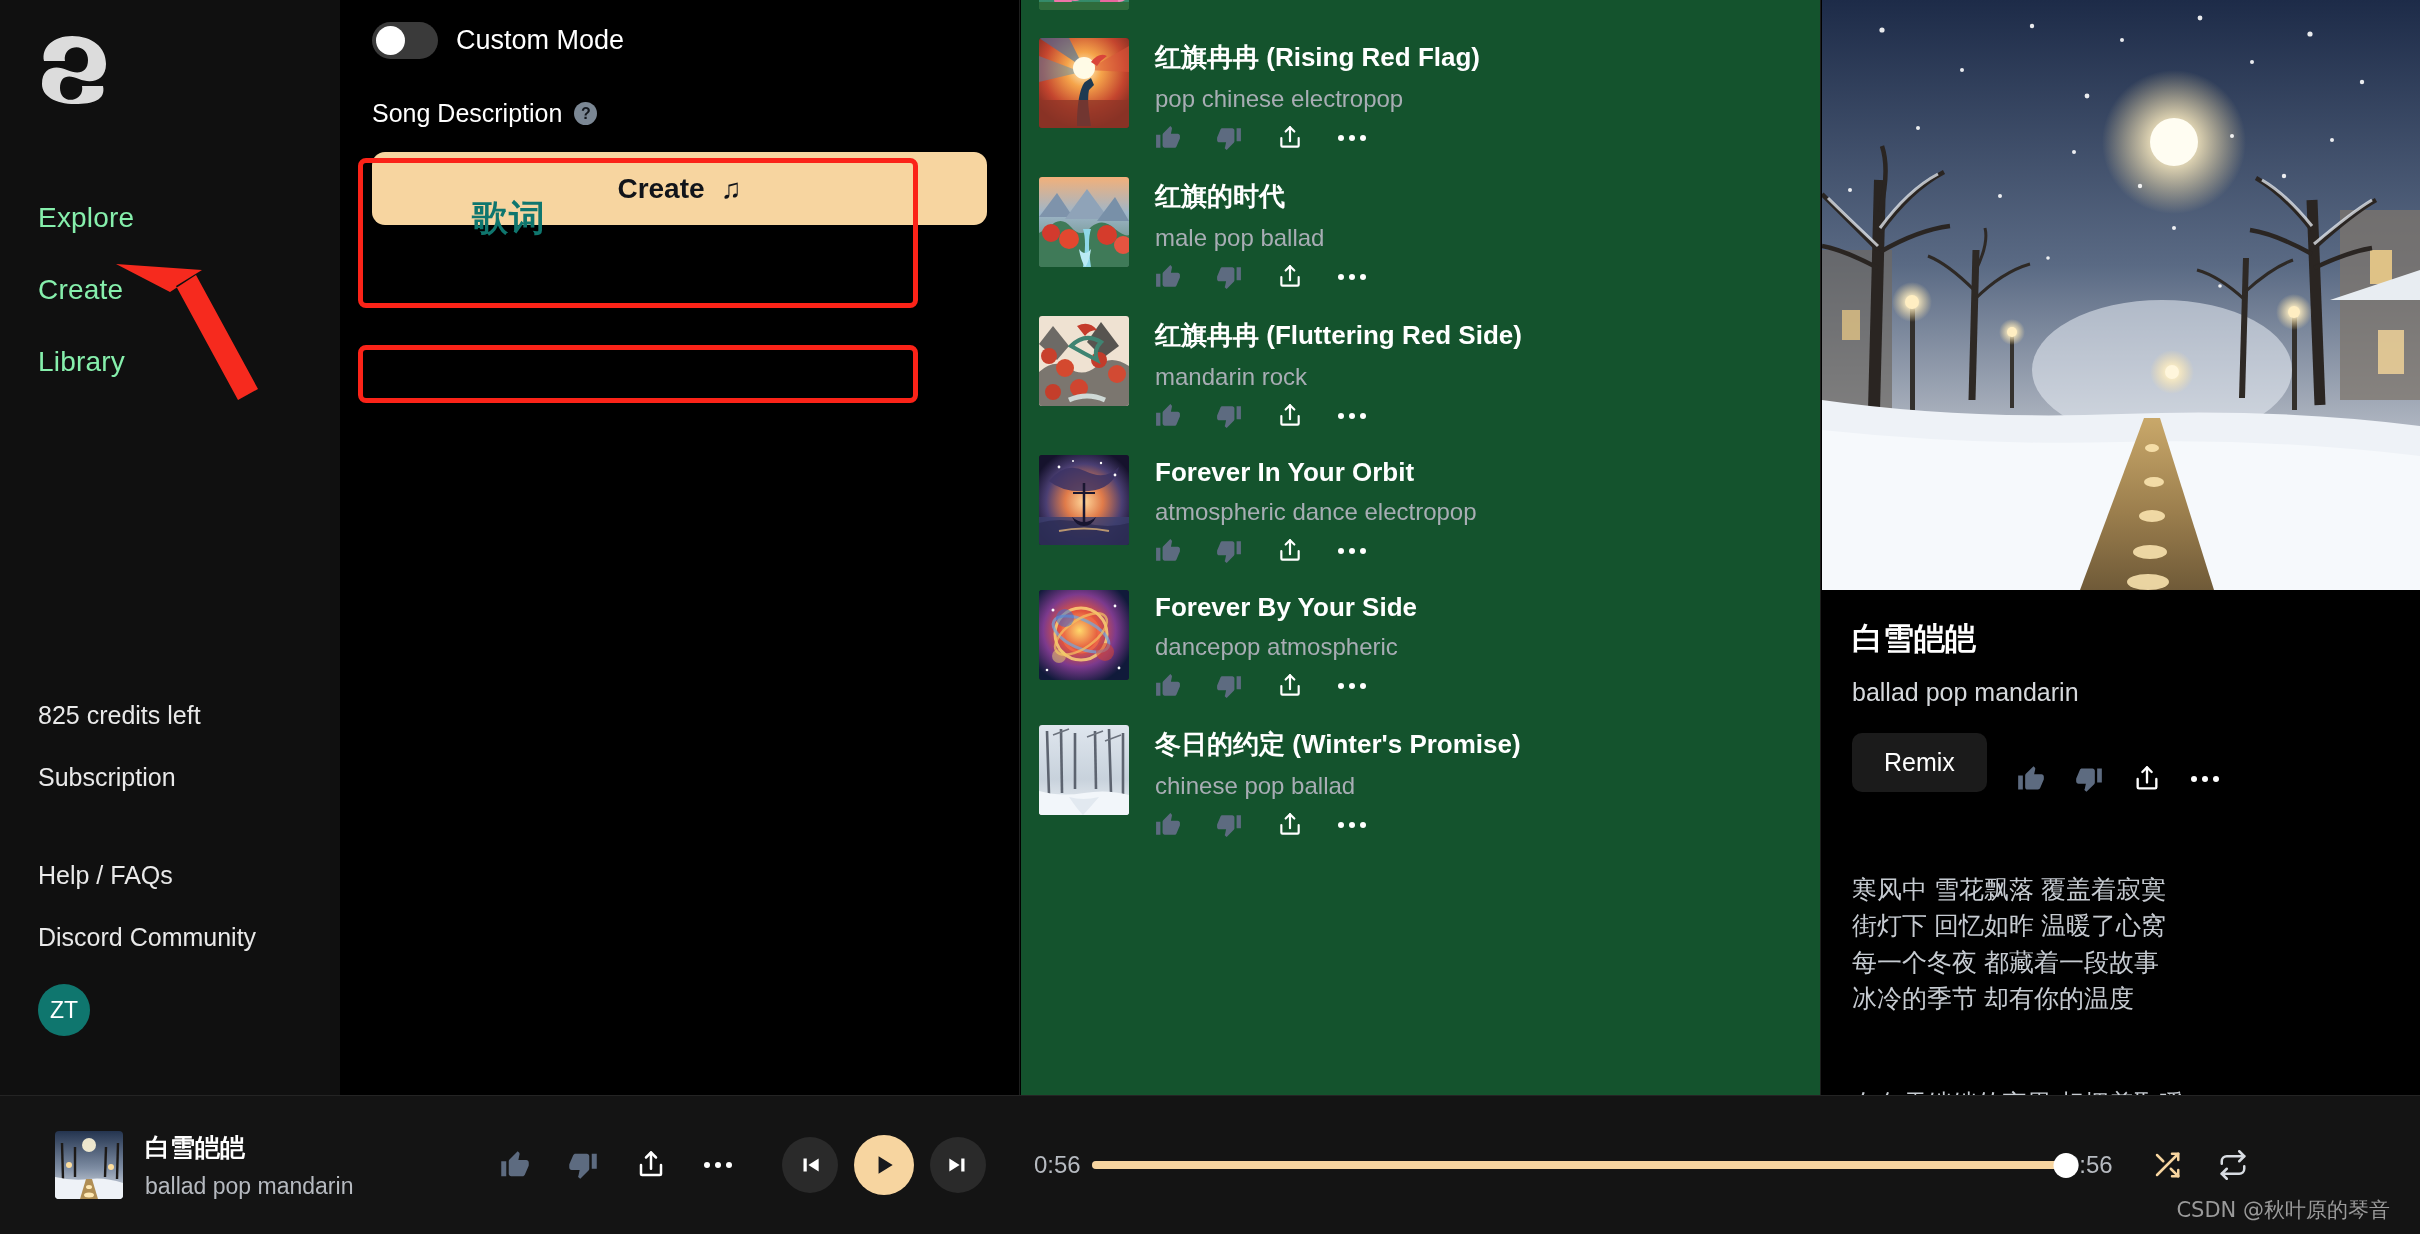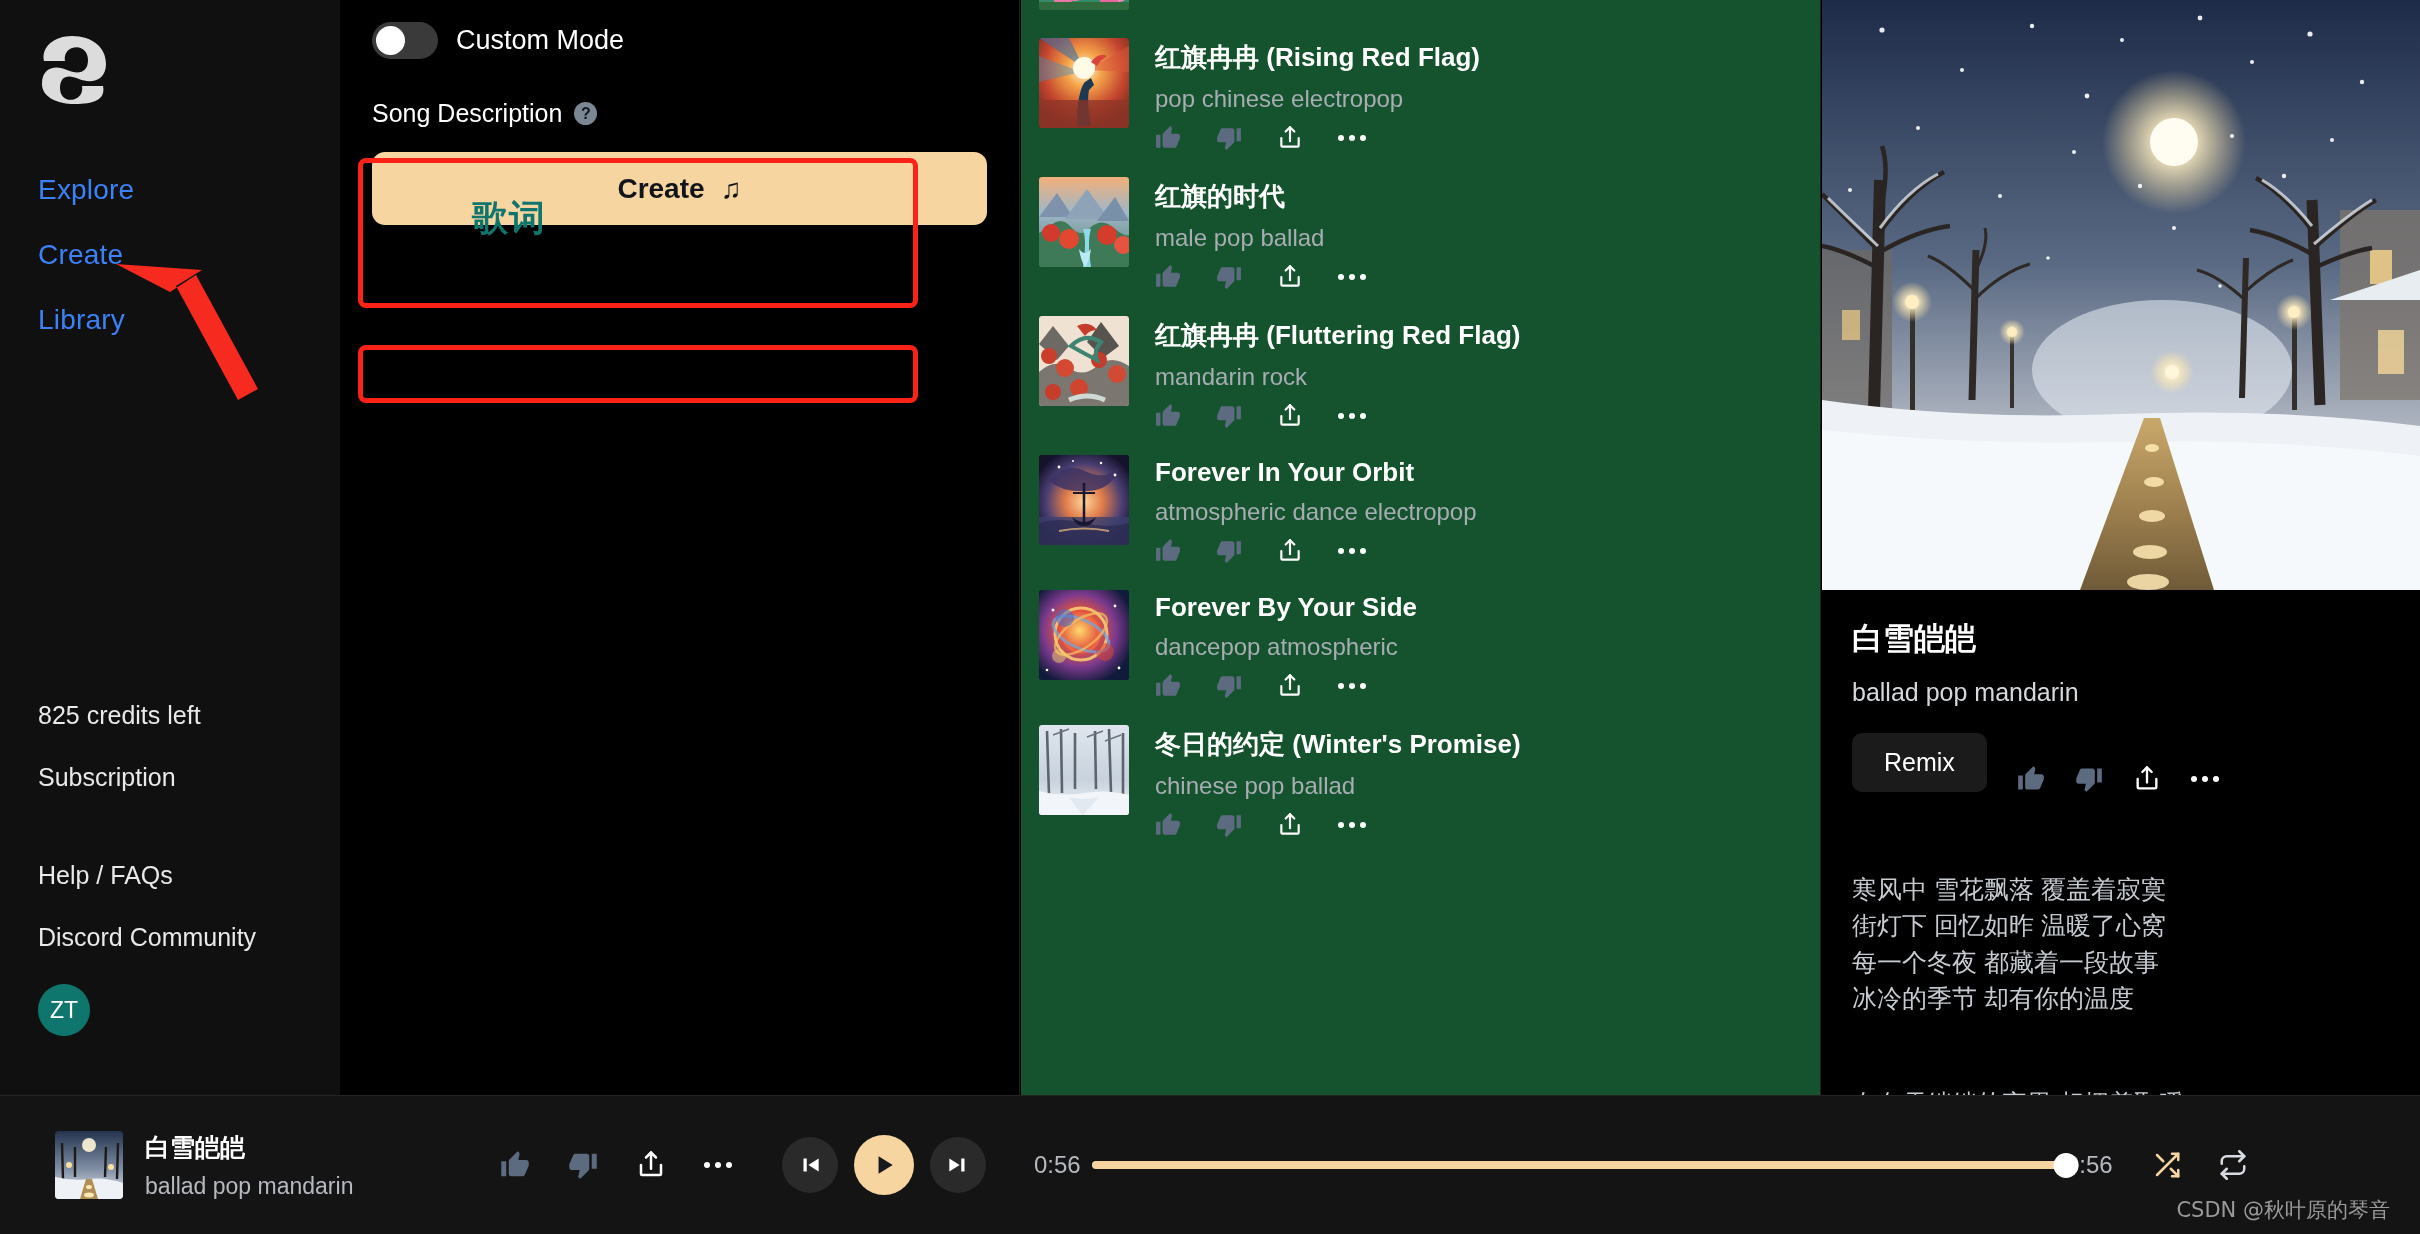--- a/index.html
+++ b/index.html
@@ -13,23 +13,24 @@
 
   
   #sidebar {
     position: absolute; left: 0; top: 0; width: 340px; height: 1095px;
     background: #101010;
   }
   .logo-wrap { position: absolute; left: 34px; top: 34px; width: 80px; height: 72px; }
   .logo-wrap svg { display: block; }
   .nav { position: absolute; left: 38px; top: 168px; width: 260px; }
   .nav-item {
-    font-size: 28px; color: #3b82f6; letter-spacing: .2px;
+    font-size: 28px; color: #86efac; letter-spacing: .2px;
     padding: 6px 0 6px 0; margin-bottom: 21px; cursor: pointer;
     line-height: 1.15;
+    margin-top: 28px;
   }
   .side-lower { position: absolute; left: 38px; top: 700px; width: 290px; }
   .side-lower .row {
     font-size: 25px; color: #e9e9e9; margin-bottom: 32px; cursor: pointer;
     line-height: 1.2;
   }
   .side-lower .gap { height: 36px; }
   .avatar {
     width: 52px; height: 52px; border-radius: 50%;
     background: #0f766e; color: #fff; font-size: 23px;
@@ -377,21 +378,21 @@
             <circle cx="60" cy="44" r="8" fill="#c33c2b"></circle>
               <circle cx="78" cy="58" r="9" fill="#d24a33"></circle>
             <circle cx="40" cy="72" r="9" fill="#cf4530"></circle>
               <circle cx="14" cy="76" r="8" fill="#c43e2b"></circle>
             <path d="M32 30 q14-14 30-4 q-8 8 -4 18 q-12-6 -26-14z" fill="none" stroke="#3f8472" stroke-width="4"></path>
             <path d="M38 10 q12-6 20 4 q-8 0 -12 6z" fill="#c53c2c"></path>
             <path d="M30 84 q18-8 36 0" stroke="#cfd9d6" stroke-width="5" fill="none"></path>
           </svg>
         </div>
         <div class="song-meta">
-          <div class="song-title">红旗冉冉 (Fluttering Red Flag)</div>
+          <div class="song-title">红旗冉冉 (Fluttering Red Side)</div>
           <div class="song-tags">mandarin rock</div>
           <div class="song-actions">
             <span class="act">
                 <svg width="26" height="26" viewBox="0 0 24 24" fill="#5d6b80">
                   <path d="M1 21h4V9H1v12zM23 10c0-1.1-.9-2-2-2h-6.31l.95-4.57.03-.32c0-.41-.17-.79-.44-1.06L14.17 1 7.59 7.59C7.22 7.95 7 8.45 7 9v10c0 1.1.9 2 2 2h9c.83 0 1.54-.5 1.84-1.22l3.02-7.05c.09-.23.14-.47.14-.73v-2z"></path>
                 </svg>
               </span>
             <span class="act">
                 <svg width="26" height="26" viewBox="0 0 24 24" fill="#5d6b80">
                   <path d="M15 3H6c-.83 0-1.54.5-1.84 1.22l-3.02 7.05c-.09.23-.14.47-.14.73v2c0 1.1.9 2 2 2h6.31l-.95 4.57-.3.32c0 .41.17.79.44 1.06L9.83 23l6.59-6.59c.36-.36.58-.86.58-1.41V5c0-1.1-.9-2-2-2zm4 0v12h4V3h-4z"></path>

